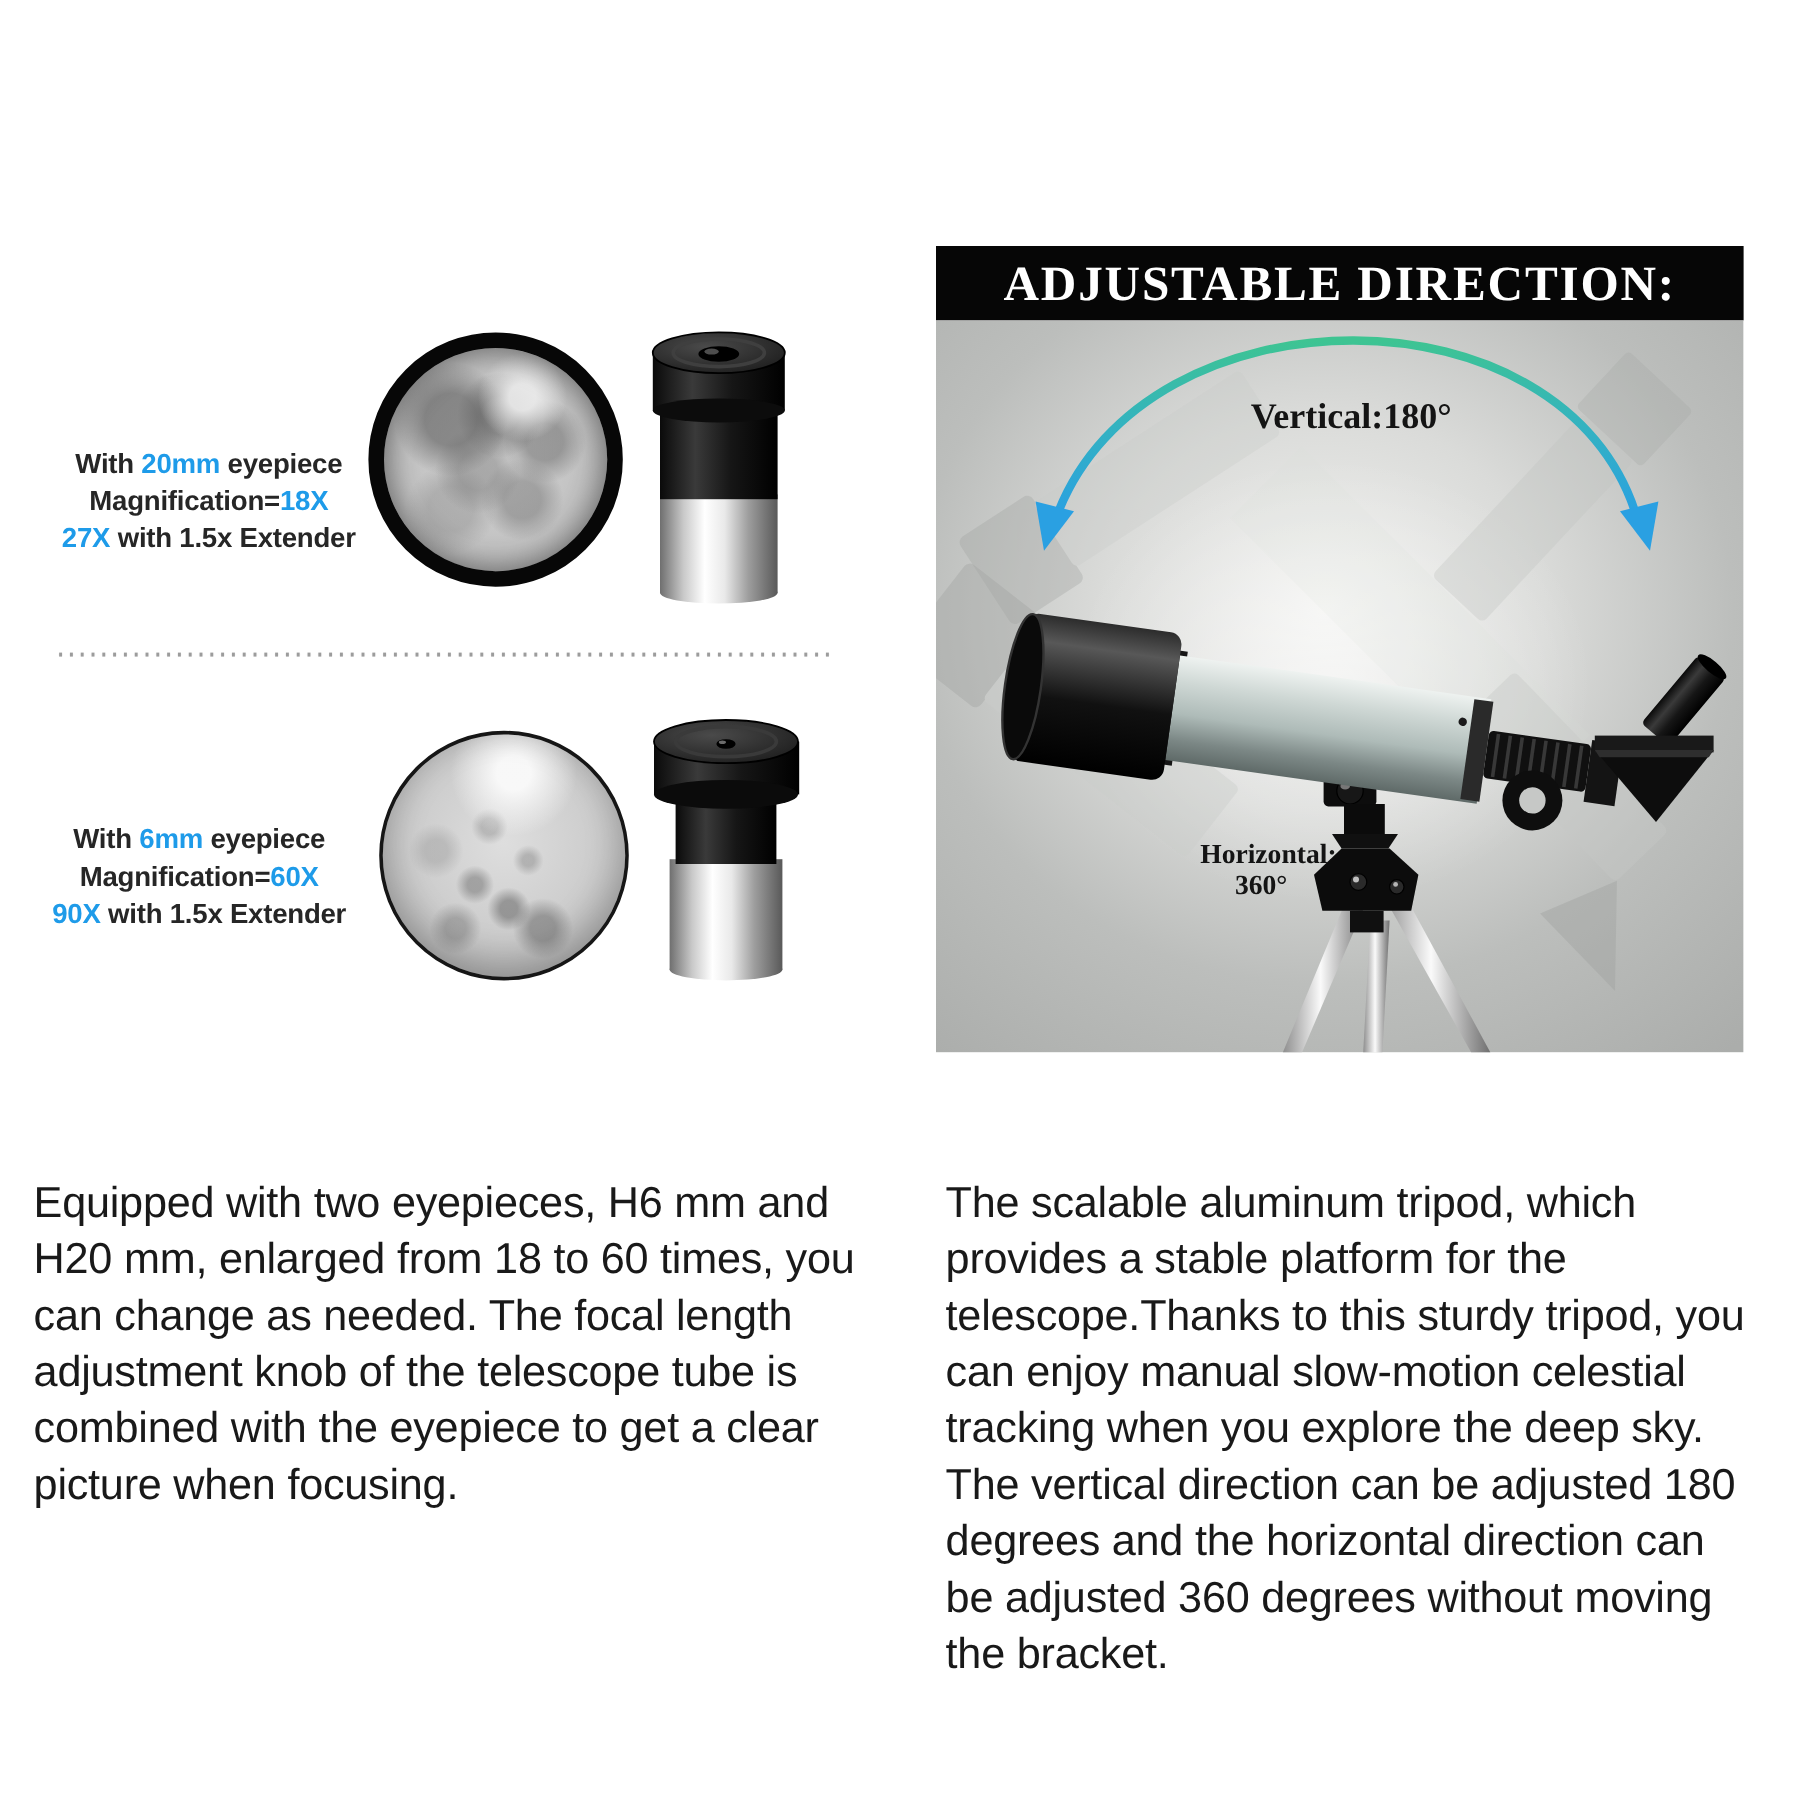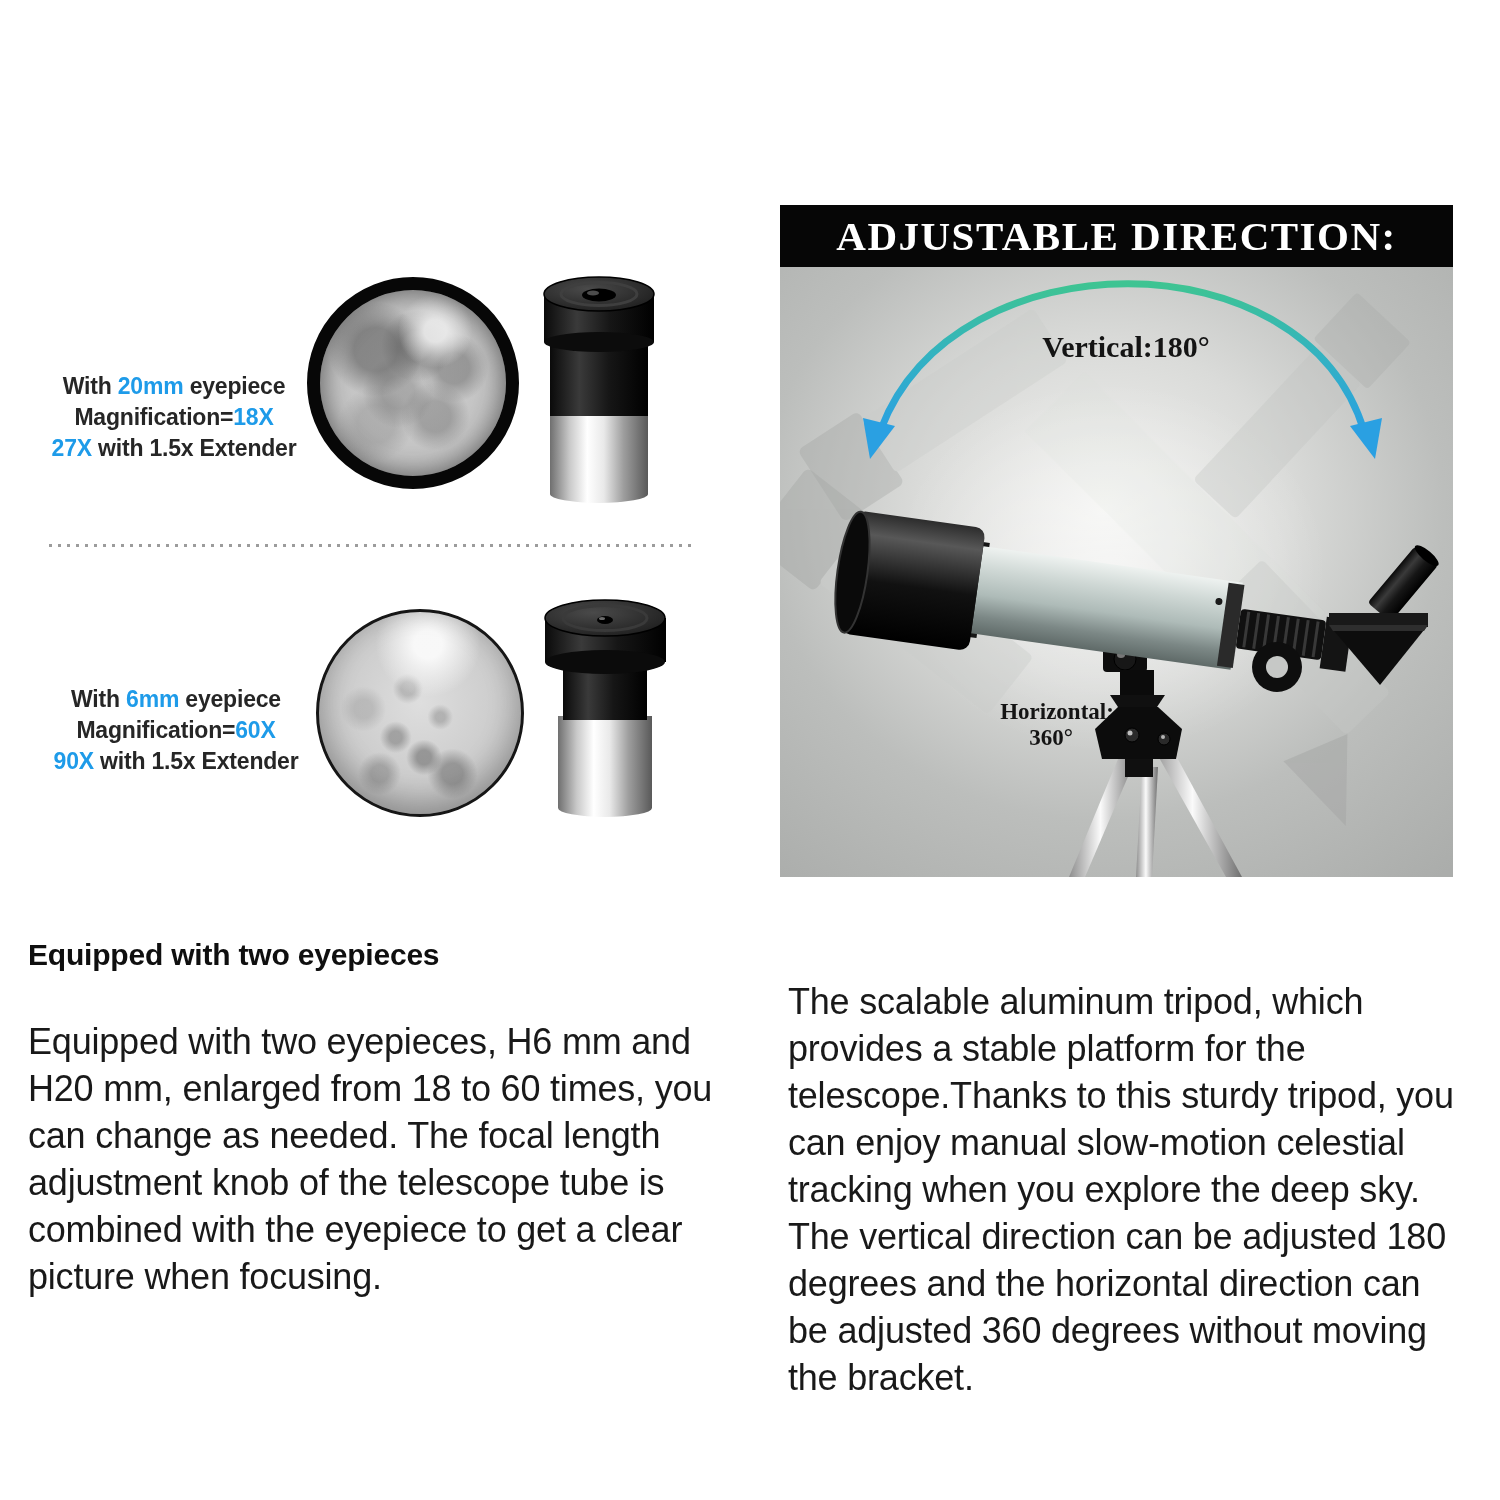--- a/index.html
+++ b/index.html
@@ -3,21 +3,21 @@
 <meta charset="utf-8">
 <style>
   html,body{margin:0;padding:0;}
   body{width:1500px;height:1500px;background:#ffffff;font-family:"Liberation Sans",sans-serif;position:relative;overflow:hidden;}
   .abs{position:absolute;}
 
   
   .caption{position:absolute;width:256px;text-align:center;font-weight:700;font-size:23px;line-height:31px;color:#262626;letter-spacing:-0.2px;margin-top:40px;}
   .caption .accent{color:#1e9be9;}
   .caption1{left:46px;top:331px;}
-  .caption2{left:48px;top:644px;}
+  .caption2{left:38px;top:644px;}
 
   
   .moon{position:absolute;border-radius:50%;}
   .moon-20{left:307px;top:277px;width:186px;height:186px;border:13px solid #070707;
     background:
       radial-gradient(circle at 62% 22%, rgba(236,236,236,.9) 0 6%, rgba(236,236,236,0) 20%),
       radial-gradient(circle at 30% 32%, rgba(92,92,92,.6) 0 12%, transparent 26%),
       radial-gradient(circle at 52% 30%, rgba(96,96,96,.55) 0 10%, transparent 22%),
       radial-gradient(circle at 72% 42%, rgba(104,104,104,.5) 0 9%, transparent 20%),
       radial-gradient(circle at 42% 55%, rgba(118,118,118,.45) 0 11%, transparent 24%),
@@ -259,21 +259,20 @@
           <ellipse cx="0" cy="-54" rx="15" ry="5" fill="#000"></ellipse>
         </g>
         <rect x="549" y="346" width="99" height="14" fill="#191919"></rect>
         <polygon points="549,358 648,358 600,418" fill="#0d0d0d"></polygon>
         <polygon points="549,358 648,358 644,364 553,364" fill="#2e2e2e"></polygon>
       </g>
     </svg>
   </section>
 
   <section class="text-col leftcol">
-    <h2>Equipped with two eyepieces</h2>
     <p>Equipped with two eyepieces, H6 mm and H20 mm, enlarged from 18 to 60 times, you can change as needed. The focal length adjustment knob of the telescope tube is combined with the eyepiece to get a clear picture when focusing.</p>
   </section>
 
   <section class="text-col rightcol">
     <p>The scalable aluminum tripod, which provides a stable platform for the telescope.Thanks to this sturdy tripod, you can enjoy manual slow-motion celestial tracking when you explore the deep sky. The vertical direction can be adjusted 180 degrees and the horizontal direction can be adjusted 360 degrees without moving the bracket.</p>
   </section>
 
 </div>
 
 </body></html>

